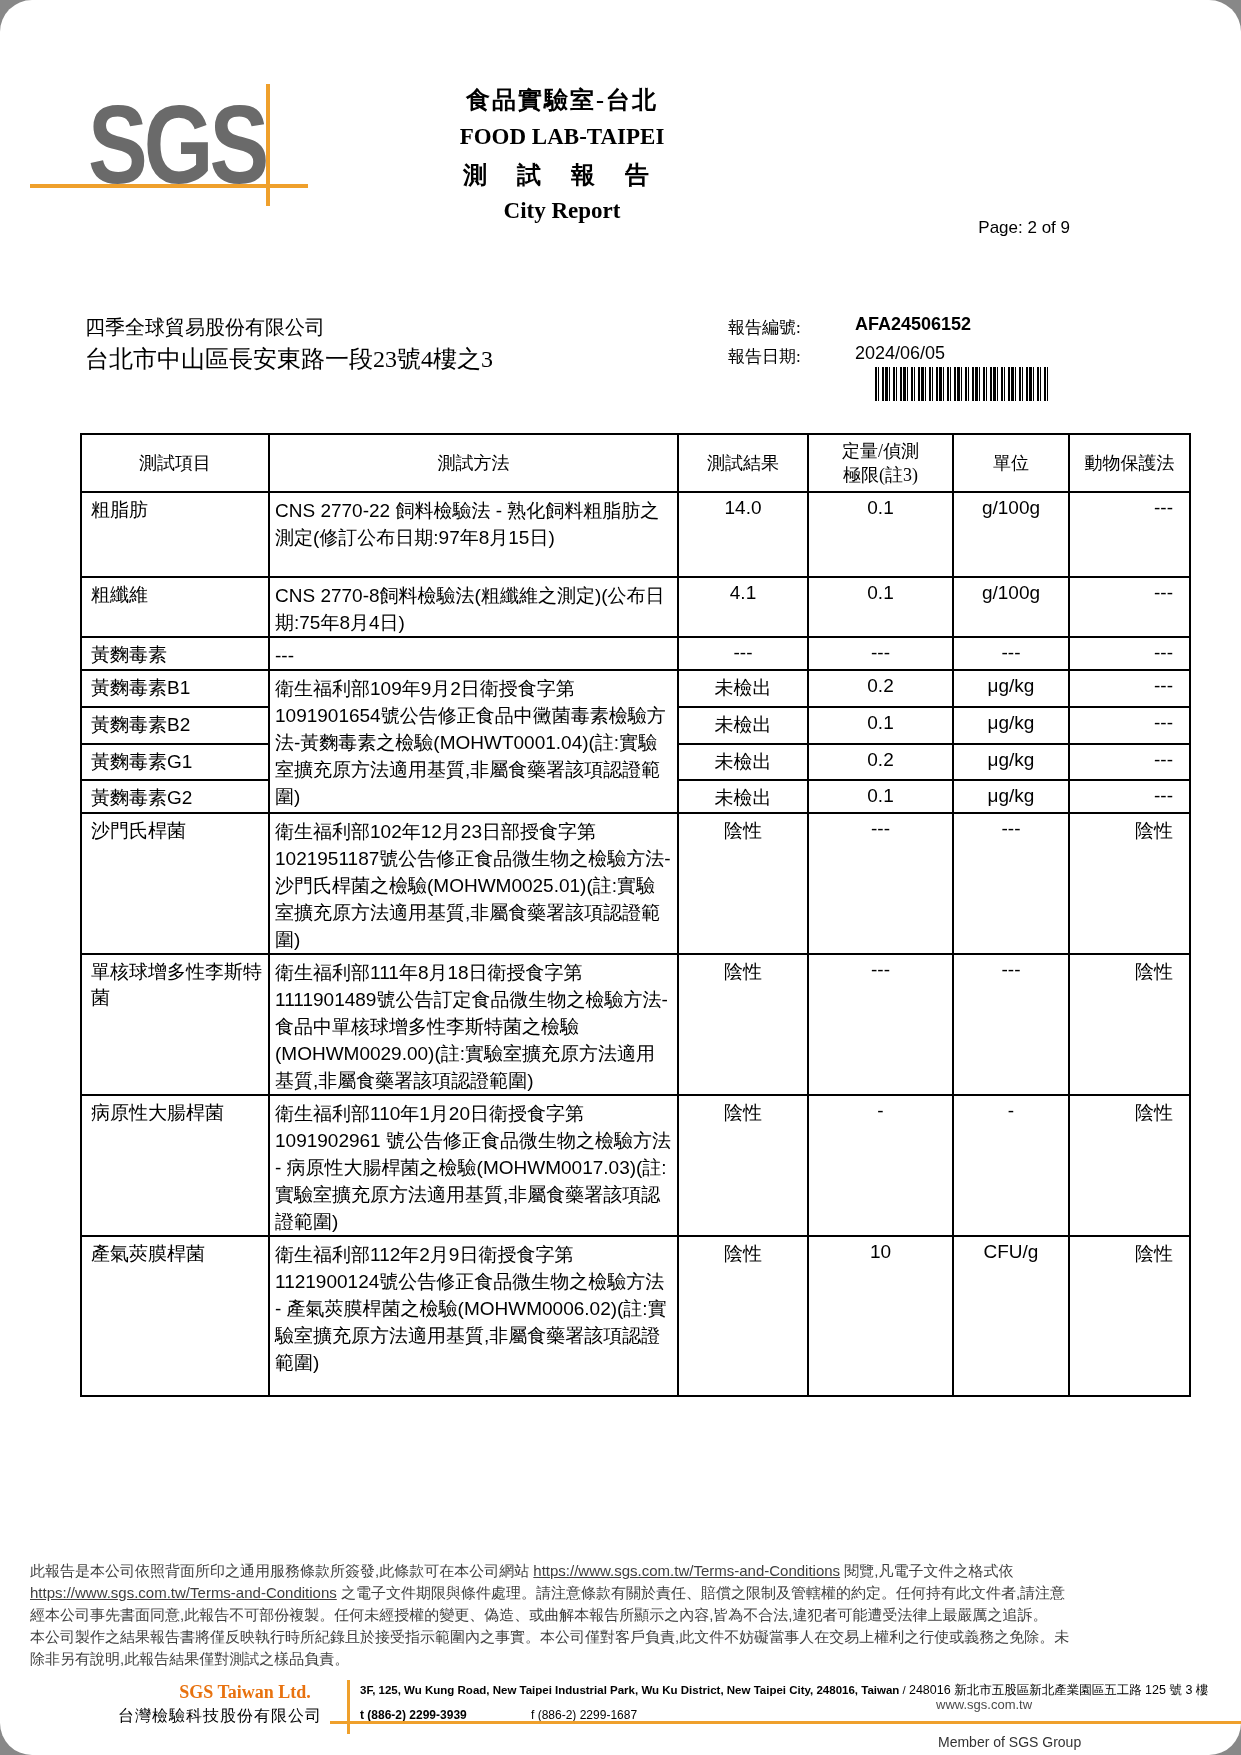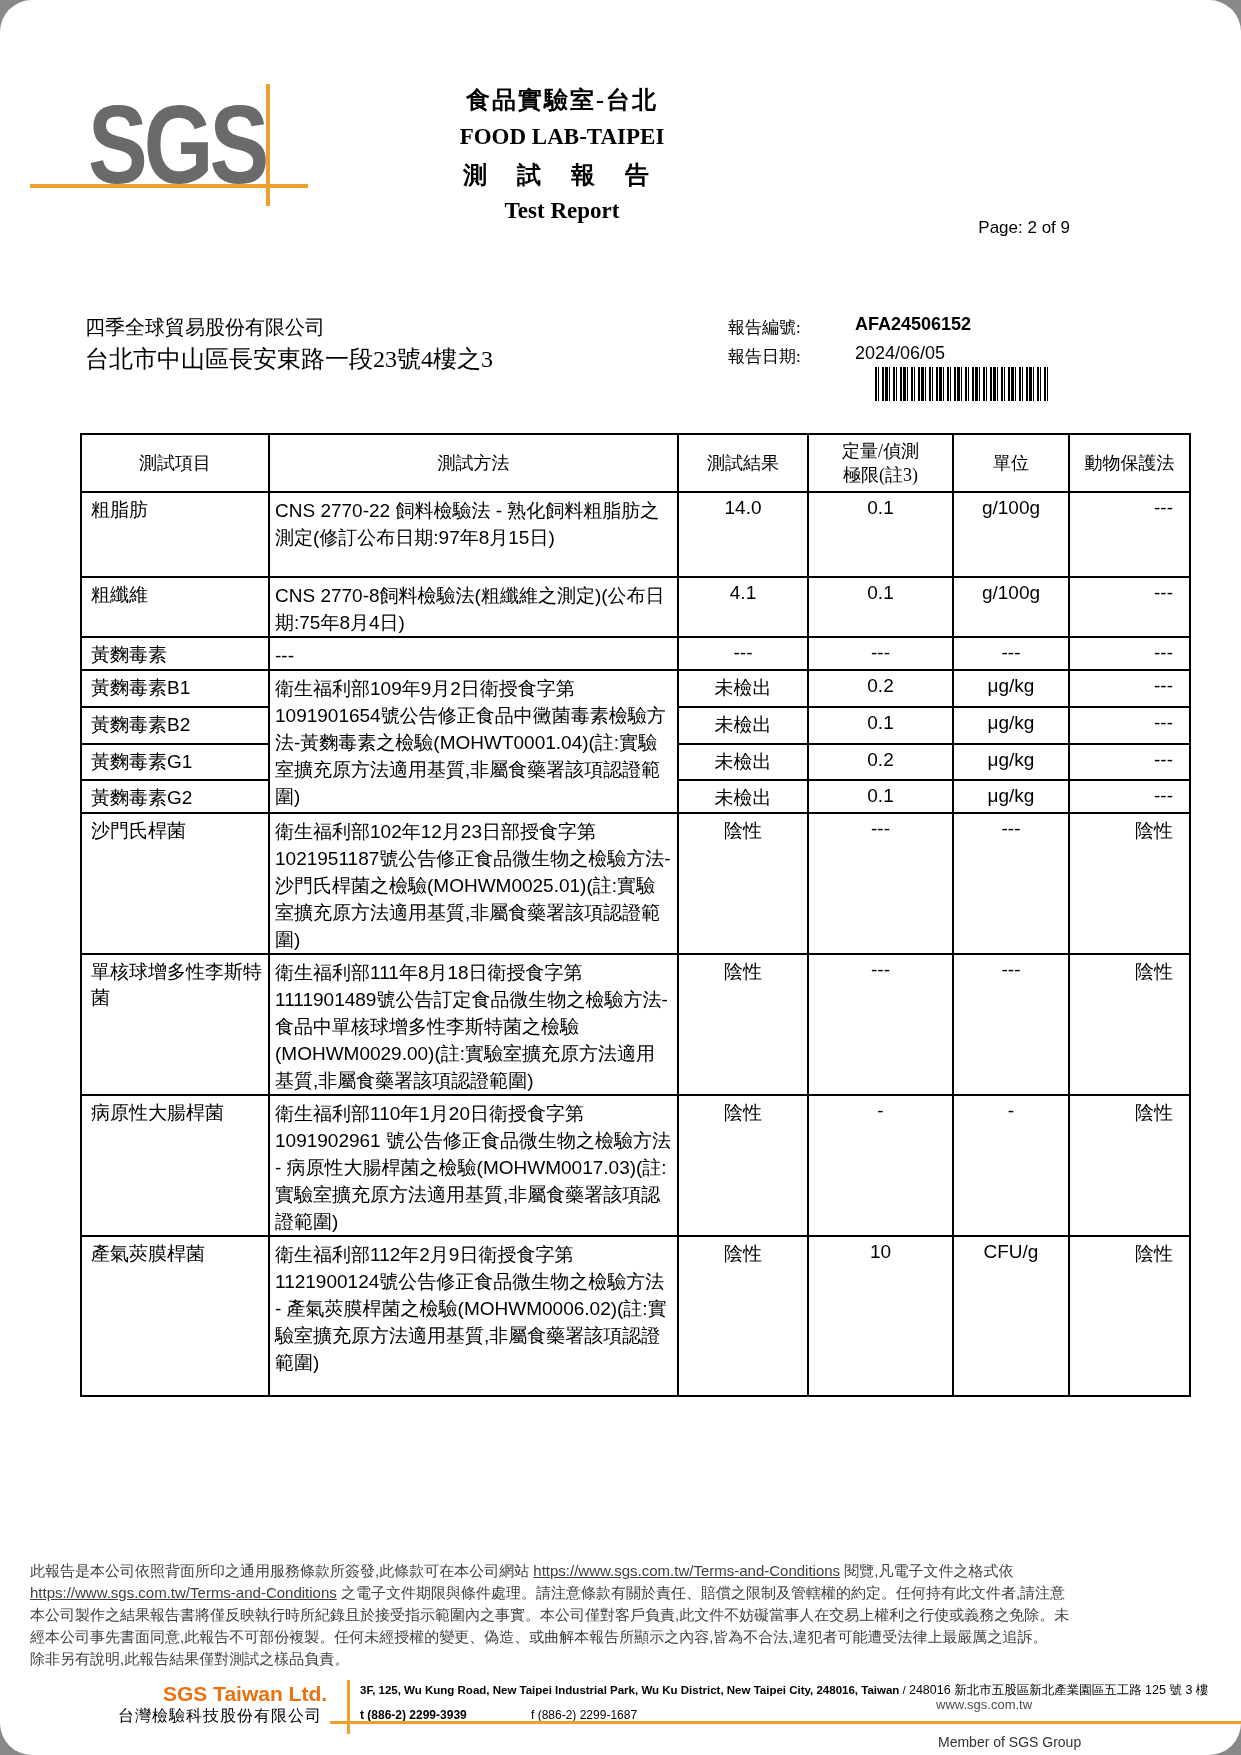--- a/index.html
+++ b/index.html
@@ -61,21 +61,21 @@
   td.item  { text-align:left; padding-left:9px;  padding-right:2px; line-height:26px; }
   td.method{ text-align:left; padding-left:5px;  padding-right:3px; line-height:27px; }
   td.c     { text-align:center; }
   td.r     { text-align:right; padding-right:16px; }
   
   .disclaimer{ position:absolute; left:30px; top:1560px; width:1190px;
                font-size:15px; line-height:22px; color:#3f3f3f; }
   .disclaimer .url{ text-decoration:underline; color:#3f3f3f; cursor:pointer; }
   
   .f-company-en{ position:absolute; left:130px; top:1682px; width:230px; text-align:center;
-                 font-size:21px; font-weight:bold; color:#e8720f; }
+                 font-size:18px; font-weight:bold; color:#e8720f;font-family:Liberation Serif, serif; }
   .f-company-zh{ position:absolute; left:105px; top:1706px; width:230px; text-align:center;
                  font-size:16px; letter-spacing:1px;
                  font-family:"Liberation Serif","DejaVu Serif",serif; }
   .f-vline{ position:absolute; left:347px; top:1680px; width:3px; height:54px; background:#efa02c; }
   .f-address{ position:absolute; left:360px; top:1682px; width:850px; font-size:11.5px; }
   .f-address .en{ font-weight:bold; }
   .f-address .zh{ font-size:12.5px; }
   .f-tel{ position:absolute; left:360px; top:1708px; font-size:12px; font-weight:bold; }
   .f-fax{ position:absolute; left:531px; top:1708px; font-size:12px; font-weight:normal; }
   .f-web{ position:absolute; left:936px; top:1697px; font-size:13px; color:#4a4a4a; }
@@ -90,21 +90,21 @@
   <div>
     <div class="logo-text">SGS</div>
     <div class="logo-vline"></div>
     <div class="logo-hline"></div>
   </div>
 
   <div class="titles">
     <div class="t-zh1">食品實驗室-台北</div>
     <div class="t-en1">FOOD LAB-TAIPEI</div>
     <div class="t-zh2">測 試 報 告</div>
-    <div class="t-en2">Test Report</div>
+    <div class="t-en2">City Report</div>
   </div>
   <div class="page-num">Page: 2 of 9</div>
 
   <div class="client-name">四季全球貿易股份有限公司</div>
   <div class="client-addr">台北市中山區長安東路一段23號4樓之3</div>
   <div class="rep-no-label">報告編號:</div>
   <div class="rep-no-value">AFA24506152</div>
   <div class="rep-dt-label">報告日期:</div>
   <div class="rep-dt-value">2024/06/05</div>
   <div class="barcode"></div>
@@ -214,22 +214,22 @@
       <td class="c">10</td>
       <td class="c">CFU/g</td>
       <td class="r">陰性</td>
     </tr>
   </tbody>
     </table>
 
   <div class="disclaimer">
     <div><span>此報告是本公司依照背面所印之通用服務條款所簽發,此條款可在本公司網站 </span><span class="url">https://www.sgs.com.tw/Terms-and-Conditions</span><span> 閱覽,凡電子文件之格式依</span></div>
     <div><span class="url">https://www.sgs.com.tw/Terms-and-Conditions</span><span> 之電子文件期限與條件處理。請注意條款有關於責任、賠償之限制及管轄權的約定。任何持有此文件者,請注意</span></div>
+    <div>經本公司事先書面同意,此報告不可部份複製。任何未經授權的變更、偽造、或曲解本報告所顯示之內容,皆為不合法,違犯者可能遭受法律上最嚴厲之追訴。</div>
     <div>本公司製作之結果報告書將僅反映執行時所紀錄且於接受指示範圍內之事實。本公司僅對客戶負責,此文件不妨礙當事人在交易上權利之行使或義務之免除。未</div>
-    <div>經本公司事先書面同意,此報告不可部份複製。任何未經授權的變更、偽造、或曲解本報告所顯示之內容,皆為不合法,違犯者可能遭受法律上最嚴厲之追訴。</div>
     <div>除非另有說明,此報告結果僅對測試之樣品負責。</div>
   </div>
 
   <div class="f-company-en">SGS Taiwan Ltd.</div>
   <div class="f-company-zh">台灣檢驗科技股份有限公司</div>
   <div class="f-vline"></div>
   <div class="f-address">
     <span class="en">3F, 125, Wu Kung Road, New Taipei Industrial Park, Wu Ku District, New Taipei City, 248016, Taiwan</span><span> / </span><span class="zh">248016 新北市五股區新北產業園區五工路 125 號 3 樓</span>
   </div>
   <div class="f-tel">t (886-2) 2299-3939</div>

